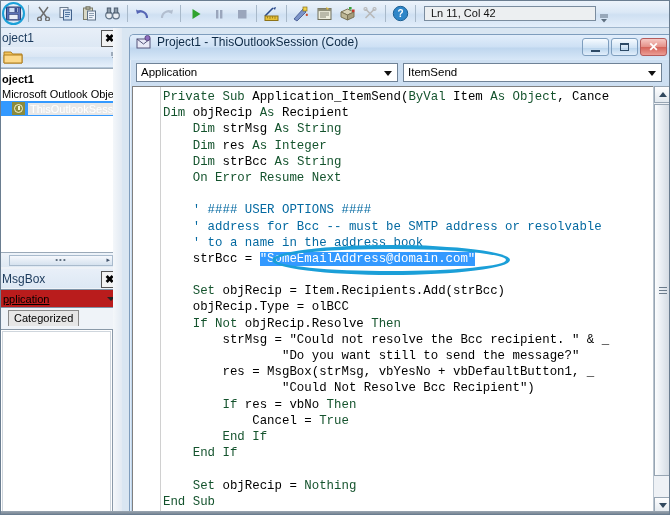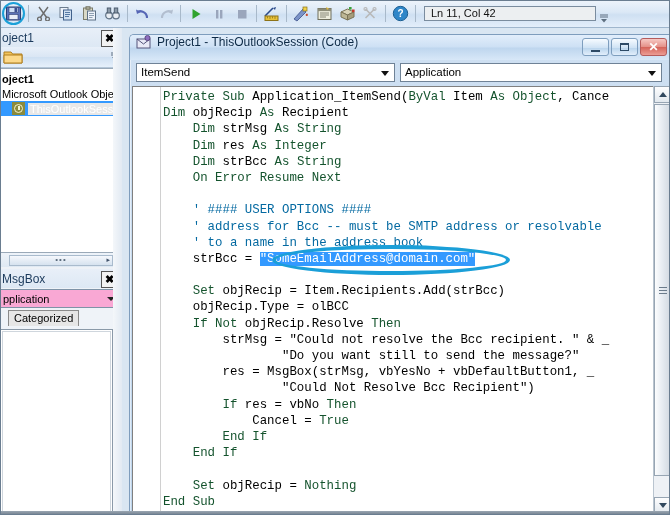--- a/index.html
+++ b/index.html
@@ -156,27 +156,28 @@
 
   
   .prop-panel {
     position: absolute; left: 0; top: 241px;
     width: 122px; height: 274px;
     background: #eff3f8;
   }
   .prop-combo {
     margin: 1px 2px 0 0;
     height: 19px;
-    background: #f9a8d4;
+    background: #b91c1c;
     border: 1px solid #7f93a7;
     display: flex; align-items: center;
     font-size: 11px; color: #000;
     padding-left: 2px;
     position: relative;
     box-sizing: border-box;
+    text-decoration: underline;
   }
   .prop-combo .caret {
     position: absolute; right: 4px; top: 7px;
     width: 0;height: 0;
     border-left: 4px solid transparent;
     border-right: 4px solid transparent;
     border-top: 4px solid #222;
   }
   .prop-tabs {
     height: 18px; display: flex; align-items: flex-start;
@@ -611,26 +612,26 @@
         <div class="cw-btn">
             <span class="max-g"></span>
           </div>
         <div class="cw-btn close">
             <span class="x-g">✕</span>
           </div>
       </div>
     </div>
 
     <div class="cw-combos">
+      <div class="cw-combo left">
+        <span>Application</span>
+        <span class="caret"></span>
+      </div>
       <div class="cw-combo right">
         <span>ItemSend</span>
-        <span class="caret"></span>
-      </div>
-      <div class="cw-combo left">
-        <span>Application</span>
         <span class="caret"></span>
       </div>
     </div>
 
     <div class="code-area">
       <div class="margin-bar"></div>
       <div class="code-text" id="code-text"><div class="code-line"><span class="kw">Private</span><span class="pln"> </span><span class="kw">Sub</span><span class="pln"> Application_ItemSend(</span><span class="kw">ByVal</span><span class="pln"> Item </span><span class="kw">As</span><span class="pln"> </span><span class="kw">Object</span><span class="pln">, Cance</span></div><div class="code-line"><span class="kw">Dim</span><span class="pln"> objRecip </span><span class="kw">As</span><span class="pln"> Recipient</span></div><div class="code-line"><span class="pln">    </span><span class="kw">Dim</span><span class="pln"> strMsg </span><span class="kw">As</span><span class="pln"> </span><span class="kw">String</span></div><div class="code-line"><span class="pln">    </span><span class="kw">Dim</span><span class="pln"> res </span><span class="kw">As</span><span class="pln"> </span><span class="kw">Integer</span></div><div class="code-line"><span class="pln">    </span><span class="kw">Dim</span><span class="pln"> strBcc </span><span class="kw">As</span><span class="pln"> </span><span class="kw">String</span></div><div class="code-line"><span class="pln">    </span><span class="kw">On Error Resume Next</span></div><div class="code-line">&nbsp;</div><div class="code-line"><span class="cmt">    ' #### USER OPTIONS ####</span></div><div class="code-line"><span class="cmt">    ' address for Bcc -- must be SMTP address or resolvable</span></div><div class="code-line"><span class="cmt">    ' to a name in the address book</span></div><div class="code-line"><span class="pln">    strBcc = </span><span class="sel">"SomeEmailAddress@domain.com"</span></div><div class="code-line">&nbsp;</div><div class="code-line"><span class="pln">    </span><span class="kw">Set</span><span class="pln"> objRecip = Item.Recipients.Add(strBcc)</span></div><div class="code-line"><span class="pln">    objRecip.Type = olBCC</span></div><div class="code-line"><span class="pln">    </span><span class="kw">If Not</span><span class="pln"> objRecip.Resolve </span><span class="kw">Then</span></div><div class="code-line"><span class="pln">        strMsg = </span><span class="pln">"Could not resolve the Bcc recipient. "</span><span class="pln"> &amp; _</span></div><div class="code-line"><span class="pln">                </span><span class="pln">"Do you want still to send the message?"</span></div><div class="code-line"><span class="pln">        res = MsgBox(strMsg, vbYesNo + vbDefaultButton1, _</span></div><div class="code-line"><span class="pln">                </span><span class="pln">"Could Not Resolve Bcc Recipient")</span></div><div class="code-line"><span class="pln">        </span><span class="kw">If</span><span class="pln"> res = vbNo </span><span class="kw">Then</span></div><div class="code-line"><span class="pln">            Cancel = </span><span class="kw">True</span></div><div class="code-line"><span class="pln">        </span><span class="kw">End If</span></div><div class="code-line"><span class="pln">    </span><span class="kw">End If</span></div><div class="code-line">&nbsp;</div><div class="code-line"><span class="pln">    </span><span class="kw">Set</span><span class="pln"> objRecip = </span><span class="kw">Nothing</span></div><div class="code-line"><span class="pln"></span><span class="kw">End Sub</span></div></div>
     </div>
 
     <div class="vscroll">

